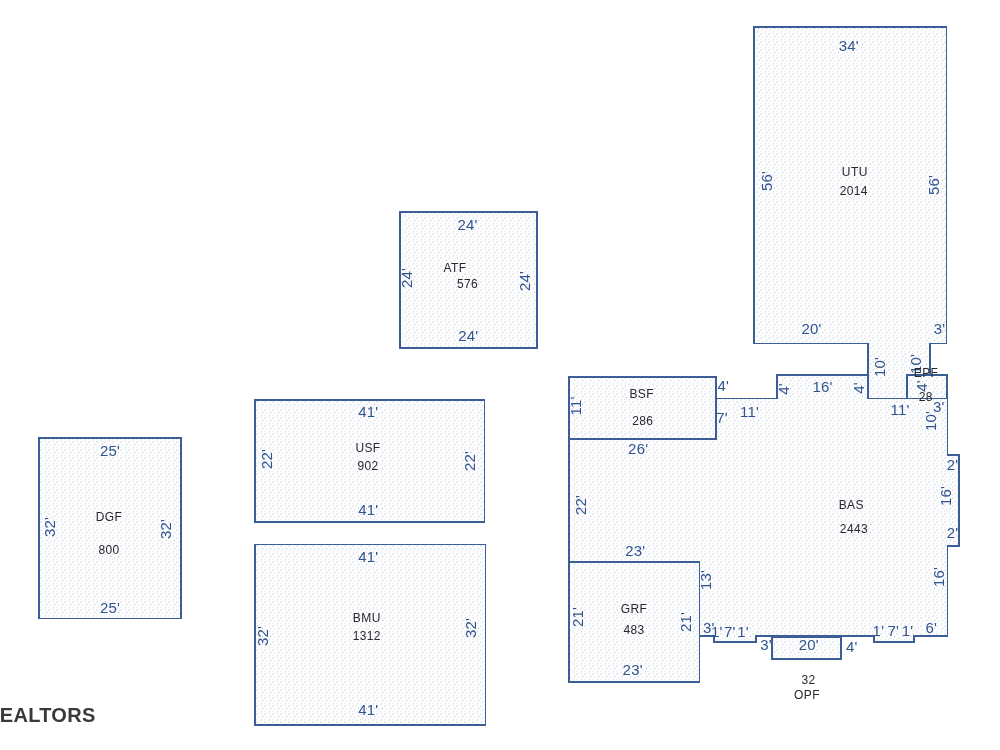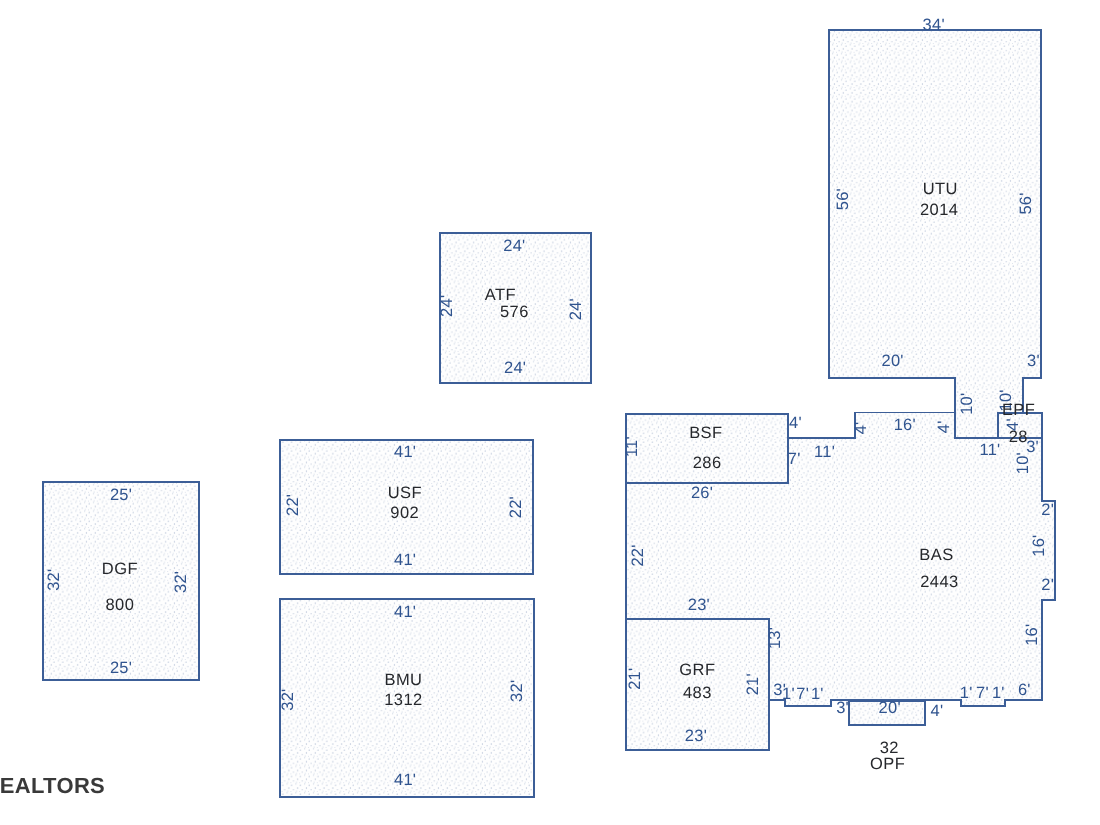--- a/index.html
+++ b/index.html
@@ -3,21 +3,21 @@
 <meta charset="utf-8">
 <style>
   html,body{margin:0;padding:0;background:#ffffff;}
   .canvas{position:relative;width:1000px;height:750px;background:#ffffff;overflow:hidden;
           font-family:"Liberation Sans","DejaVu Sans",sans-serif;}
   .canvas svg{position:absolute;left:0;top:0;}
   .shape{fill:url(#stipple);stroke:#3c5e97;stroke-width:1.8;shape-rendering:crispEdges;}
   .lbl{position:absolute;white-space:nowrap;line-height:1;transform:translate(-50%,-50%);}
   .lbl.rot{transform:translate(-50%,-50%) rotate(-90deg);}
   .dim{font-size:15px;color:#30548f;letter-spacing:0.2px;}
-  .name{font-size:15px;color:#26282c;letter-spacing:0.4px;}
+  .name{font-size:12px;color:#26282c;letter-spacing:0.4px;}
   .watermark{position:absolute;left:-15px;top:704px;font-size:20px;font-weight:600;color:#242424;
              letter-spacing:0.3px;opacity:.9;font-family:"Liberation Sans","DejaVu Sans",sans-serif;}
 </style>
 </head>
 <body>
 
 <div class="canvas">
   <svg width="1000" height="750" viewBox="0 0 1000 750">
     <defs>
       <pattern id="stipple" width="8" height="8" patternUnits="userSpaceOnUse">
@@ -60,21 +60,21 @@
   <div class="lbl dim rot" style="left:470.4px;top:628.4px">32'</div>
   <div class="lbl dim" style="left:368.3px;top:709.1px">41'</div>
   <div class="lbl name" style="left:455px;top:268px">ATF</div>
   <div class="lbl name" style="left:467.6px;top:284px">576</div>
   <div class="lbl dim" style="left:467.6px;top:223.6px">24'</div>
   <div class="lbl dim rot" style="left:405.9px;top:277.6px">24'</div>
   <div class="lbl dim rot" style="left:523.9px;top:280.7px">24'</div>
   <div class="lbl dim" style="left:468.3px;top:334.7px">24'</div>
   <div class="lbl name" style="left:854.8px;top:172.2px">UTU</div>
   <div class="lbl name" style="left:853.8px;top:190.5px">2014</div>
-  <div class="lbl dim" style="left:848.8px;top:23px">34'</div>
+  <div class="lbl dim" style="left:848.8px;top:45px">34'</div>
   <div class="lbl dim rot" style="left:766px;top:181px">56'</div>
   <div class="lbl dim rot" style="left:932.8px;top:185px">56'</div>
   <div class="lbl dim" style="left:811.5px;top:327.5px">20'</div>
   <div class="lbl dim" style="left:939.5px;top:327.5px">3'</div>
   <div class="lbl dim rot" style="left:878.8px;top:366.5px">10'</div>
   <div class="lbl dim rot" style="left:914.5px;top:363.5px">10'</div>
   <div class="lbl name" style="left:851.3px;top:504.7px">BAS</div>
   <div class="lbl name" style="left:854px;top:528.7px">2443</div>
   <div class="lbl dim" style="left:723.2px;top:385.2px">4'</div>
   <div class="lbl dim" style="left:749.6px;top:410.9px">11'</div>

